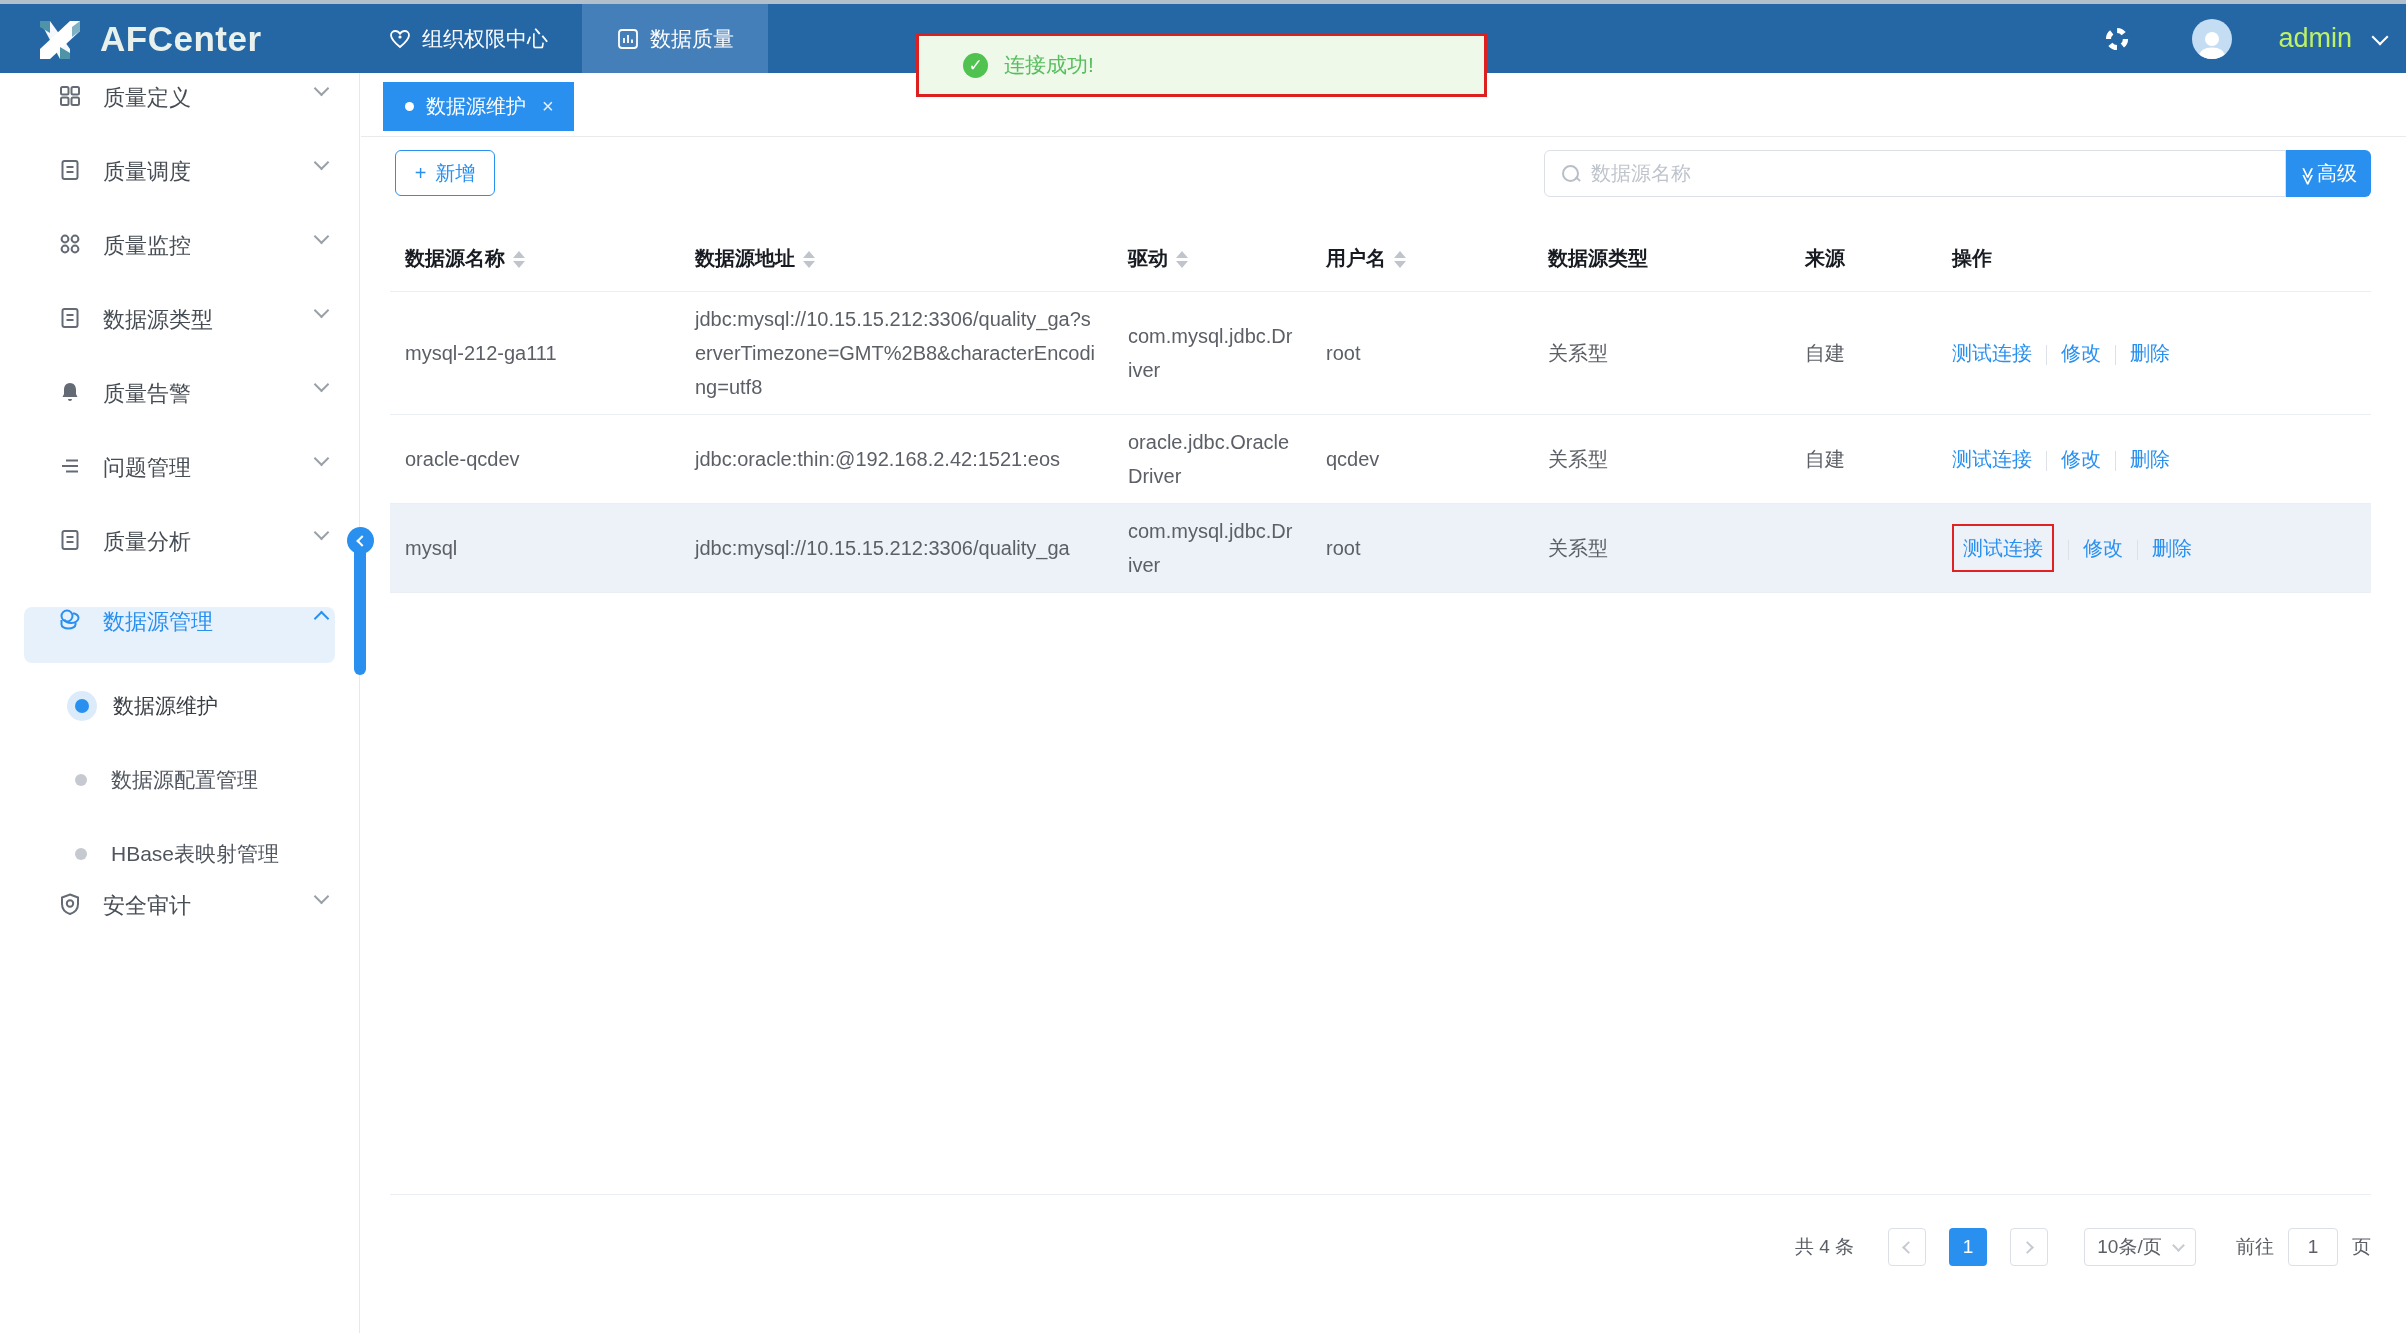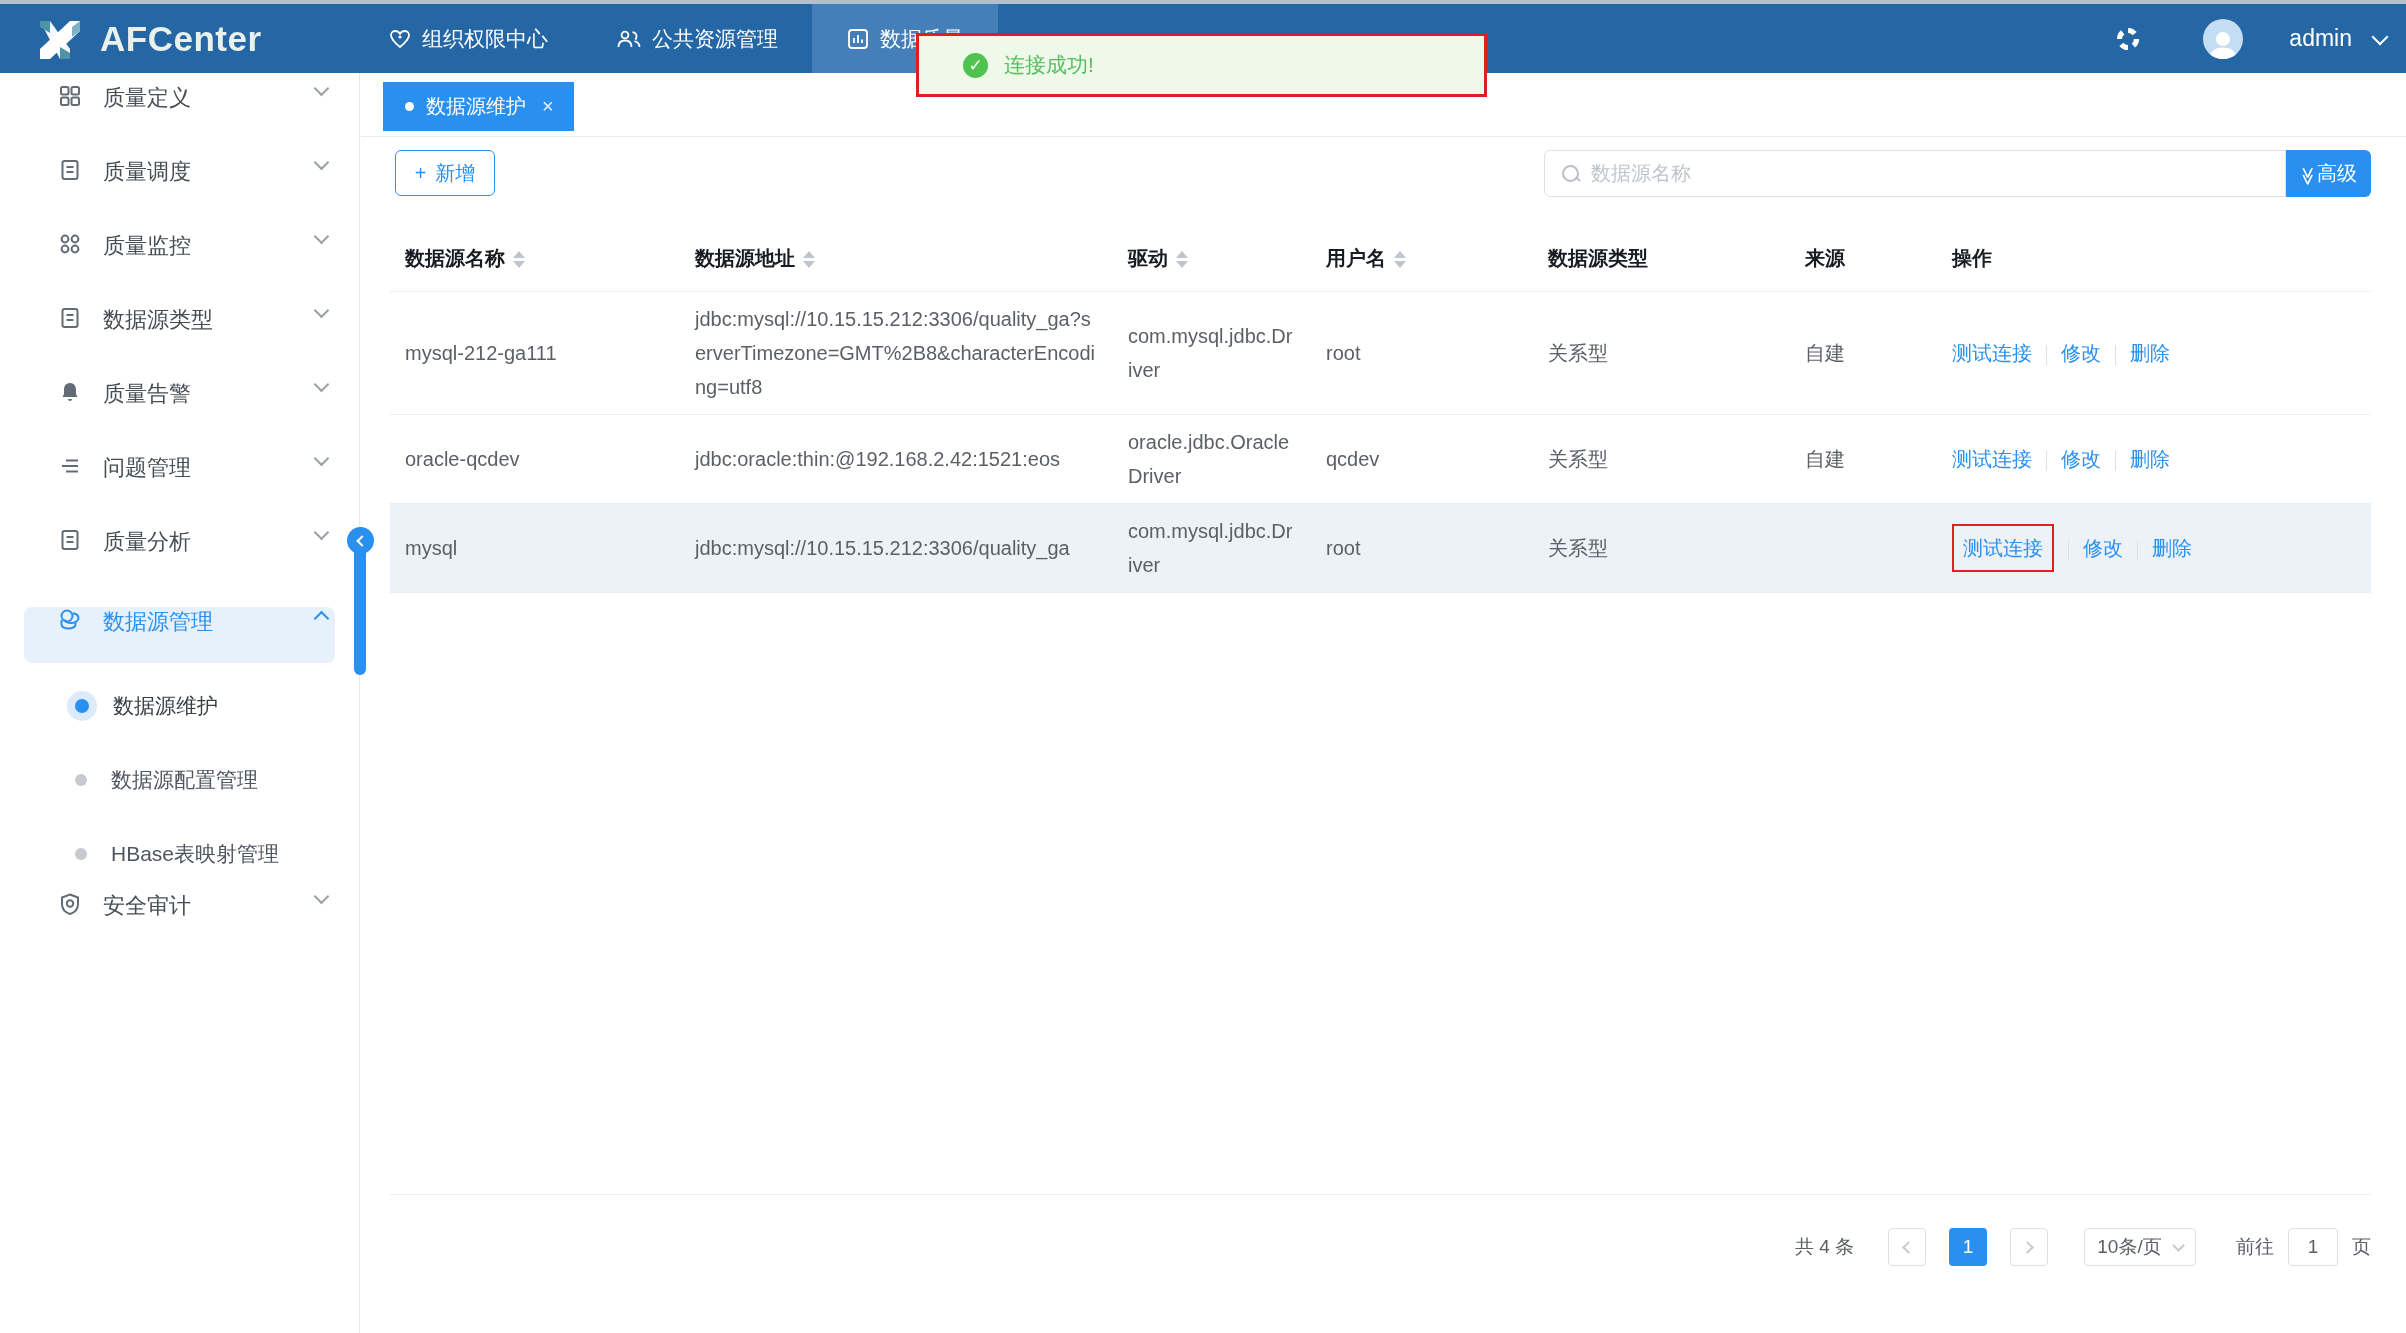--- a/index.html
+++ b/index.html
@@ -14,21 +14,21 @@
   .logo { display:flex; align-items:center; margin-left:36px; width:300px; }
   .logo-mark { width:48px; height:48px; margin-right:16px; }
   .logo-text { color:#e9f1ec; font-size:35px; font-weight:bold; letter-spacing:.5px; }
   .topnav { display:flex; height:69px; margin-left:18px; }
   .topnav-item { display:flex; align-items:center; gap:10px; padding:0 34px; color:#fff; font-size:21px; height:69px; cursor:pointer; white-space:nowrap; }
   .topnav-item.active { background:#457fb9; }
   .topnav-item svg { display:block; }
   .topbar-right { position:absolute; right:20px; top:0; height:69px; display:flex; align-items:center; gap:14px; color:#fff; }
   .settings-wrap { margin-right:48px; display:flex; align-items:center; }
   .avatar { width:40px; height:40px; border-radius:50%; background:#c4ddf2; display:flex; align-items:flex-end; justify-content:center; overflow:hidden; }
-  .admin-name { font-size:23px; color:#ffffff;margin-left:32px; }
+  .admin-name { font-size:27px; color:#bef264;margin-left:32px; }
   .chev { display:inline-block; width:12px; height:12px; border-right:2px solid #fff; border-bottom:2px solid #fff; transform:rotate(45deg); margin-left:8px; margin-top:-4px; }
 
   
   .toast { position:absolute; left:916px; top:33px; width:571px; height:64px; background:#eef9e9; border:3px solid #dc1f1f; display:flex; align-items:center; padding-left:44px; z-index:50; }
   .toast-check { width:25px; height:25px; border-radius:50%; background:#4fc24f; color:#fff; font-size:17px; line-height:25px; text-align:center; flex:0 0 auto; }
   .toast-text { margin-left:16px; color:#57be5e; font-size:21px; }
 
   
   .sidebar { position:absolute; left:0; top:73px; width:360px; bottom:0; background:#fff; border-right:1px solid #e6e8eb; z-index:10; }
   .side-list { list-style:none; padding-top:10px; }
@@ -112,29 +112,20 @@
     </svg>
     <span class="logo-text">AFCenter</span>
   </div>
   <div class="topnav">
     <div class="topnav-item">
       <svg width="24" height="24" viewBox="0 0 24 24" fill="none" stroke="#fff" stroke-width="1.8">
         <path d="M12 20 C6 15 3 11.5 3 8.2 C3 5.6 5 4 7.3 4 C9.2 4 10.8 5 12 6.8 C13.2 5 14.8 4 16.7 4 C19 4 21 5.6 21 8.2 C21 11.5 18 15 12 20 Z"></path>
         <circle cx="12" cy="10" r="1.6" fill="#fff" stroke="none"></circle>
       </svg>
       <span>组织权限中心</span>
-    </div>
-    <div class="topnav-item">
-      <svg width="26" height="24" viewBox="0 0 26 24" fill="none" stroke="#fff" stroke-width="1.8">
-        <circle cx="9" cy="8" r="3.4"></circle>
-        <path d="M2.5 20 C2.5 15.5 5.5 13.5 9 13.5 C12.5 13.5 15.5 15.5 15.5 20"></path>
-        <path d="M16.5 5.2 C19 5.6 20.5 7.4 20.5 9.4 C20.5 10.6 20 11.7 19.2 12.5"></path>
-        <path d="M18.5 14.2 C21.6 15 23.5 17.2 23.5 20"></path>
-      </svg>
-      <span>公共资源管理</span>
     </div>
     <div class="topnav-item active">
       <svg width="24" height="24" viewBox="0 0 24 24" fill="none" stroke="#fff" stroke-width="1.8">
         <rect x="3" y="3" width="18" height="18" rx="3"></rect>
         <line x1="8" y1="16" x2="8" y2="11"></line>
         <line x1="12" y1="16" x2="12" y2="8"></line>
         <line x1="16" y1="16" x2="16" y2="12.5"></line>
       </svg>
       <span>数据质量</span>
     </div>

